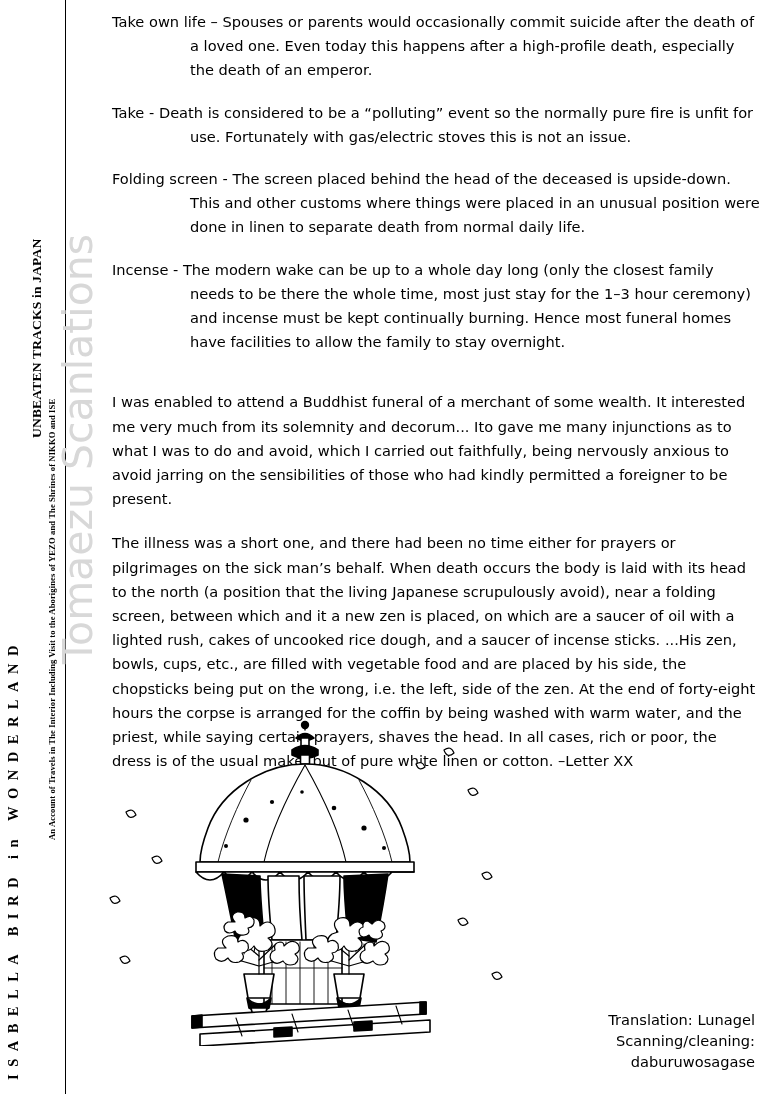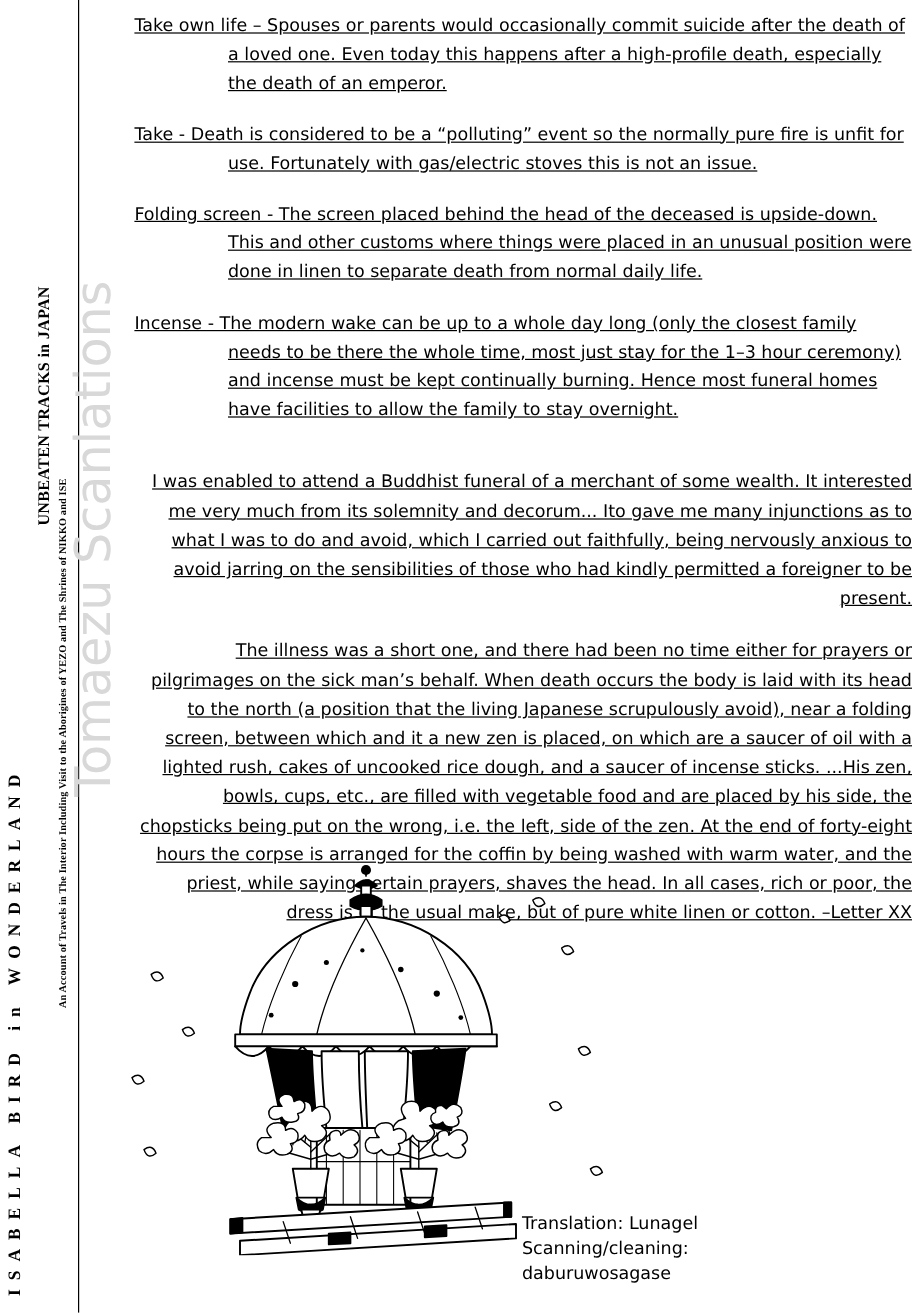--- a/index.html
+++ b/index.html
@@ -95,48 +95,46 @@
     position: absolute;
     left: 112px;
     top: 10px;
     width: 648px;
   }
   .para {
     font-family: "DejaVu Sans", sans-serif;
     font-size: 14.6px;
     line-height: 24.2px;
     margin: 0 0 18px 0;
-    text-decoration: underline;
   }
   .para.hang {
     padding-left: 78px;
     text-indent: -78px;
   }
   .para.body {
     margin-bottom: 20px;
-    text-align: right;
   }
   .gap { height: 18px; }
 
   
   .illo {
     position: absolute;
     left: 96px;
     top: 716px;
     width: 420px;
     height: 330px;
   }
 
   
   .credits {
     position: absolute;
     right: 14px;
     bottom: 22px;
     width: 320px;
-    text-align: left;
+    text-align: right;
     font-family: "DejaVu Sans", sans-serif;
     font-size: 14.6px;
     line-height: 21px;
   }
   .credits div { white-space: nowrap; }
 </style>
 </head>
 <body>
 
 <div class="spine">

